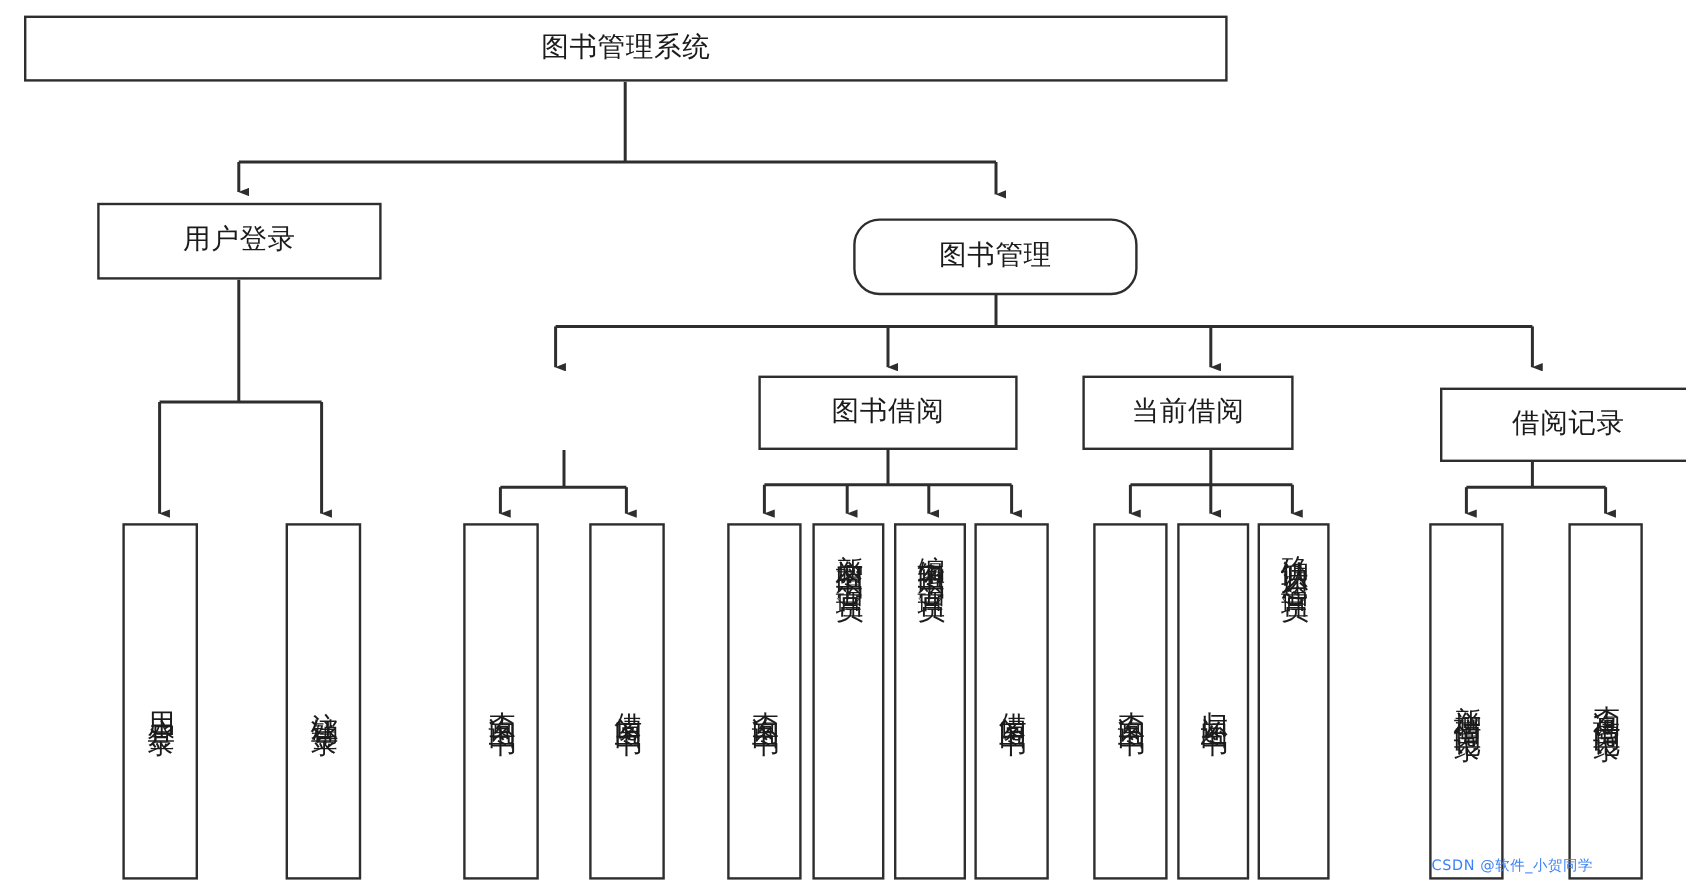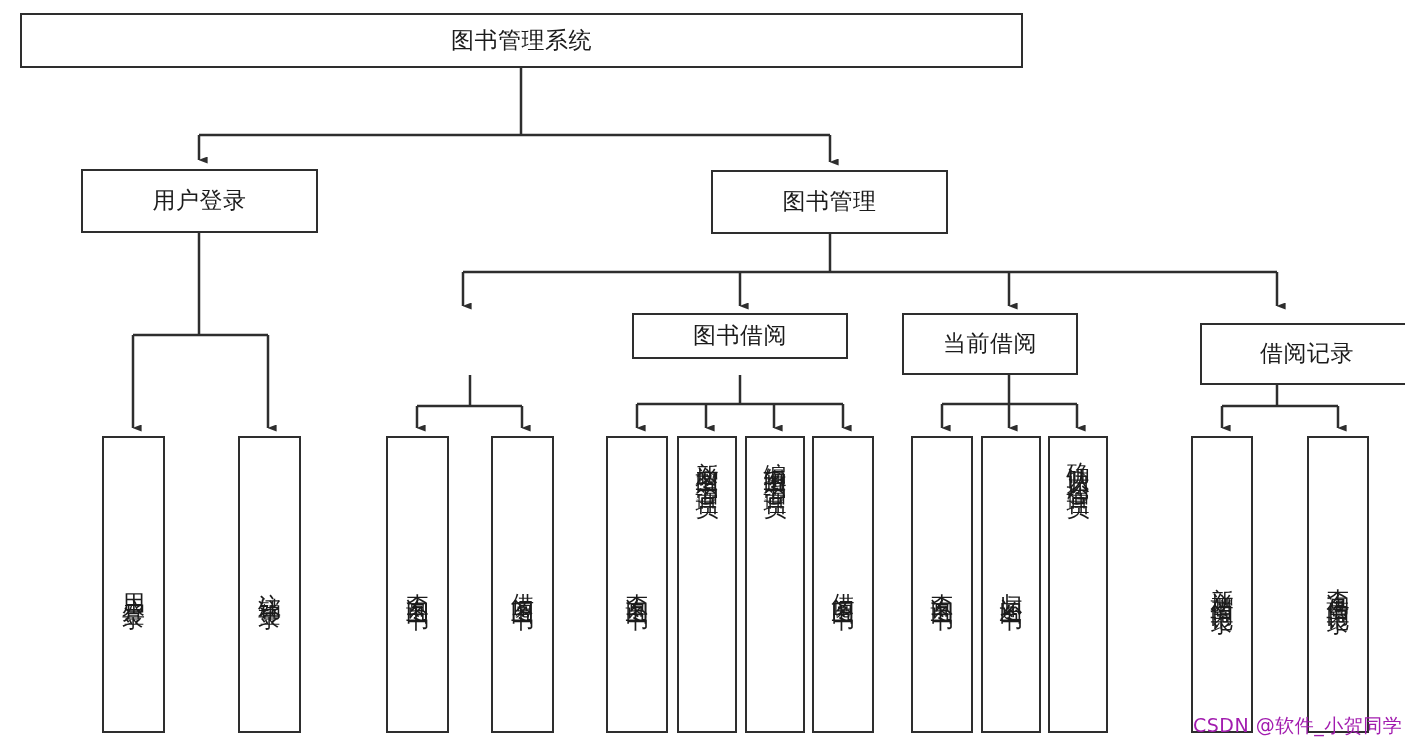--- a/index.html
+++ b/index.html
@@ -60,22 +60,22 @@
     align-items: flex-start;
     justify-content: center;
     padding-top: 6px;
   }
   .leaf-box.centered {
     align-items: center;
     padding-top: 0;
   }
   .watermark {
     position: absolute;
-    font-size: 19px;
-    color: #a21caf;
+    font-size: 12px;
+    color: #3b82f6;
     white-space: nowrap;
     letter-spacing: 0.5px;
     user-select: none;
   }
 </style>
 </head>
 <body>
 
 <div id="diagram-root">
 
@@ -130,26 +130,26 @@
   </svg>
 
   <div class="node-box" style="left:20px; top:13px; width:1003px; height:55px;text-align:center;">
     <span class="node-label-h">图书管理系统</span>
   </div>
 
   <div class="node-box" style="left:81px; top:169px; width:237px; height:64px;">
     <span class="node-label-h">用户登录</span>
   </div>
 
-  <div class="node-box" style="left:711px; top:170px; width:237px; height:64px;">
+  <div class="node-box" style="left:711px; top:182px; width:237px; height:64px;border-radius:22px;">
     <span class="node-label-h">图书管理</span>
   </div>
 
 
-  <div class="node-box" style="left:632px; top:313px; width:216px; height:46px;align-items:center;">
+  <div class="node-box" style="left:632px; top:313px; width:216px; height:62px;align-items:center;">
     <span class="node-label-h">图书借阅</span>
   </div>
 
   <div class="node-box" style="left:902px; top:313px; width:176px; height:62px;">
     <span class="node-label-h">当前借阅</span>
   </div>
 
   <div class="node-box" style="left:1172px; top:323px; width:214px; height:62px;margin-left:28px;">
     <span class="node-label-h">借阅记录</span>
   </div>

